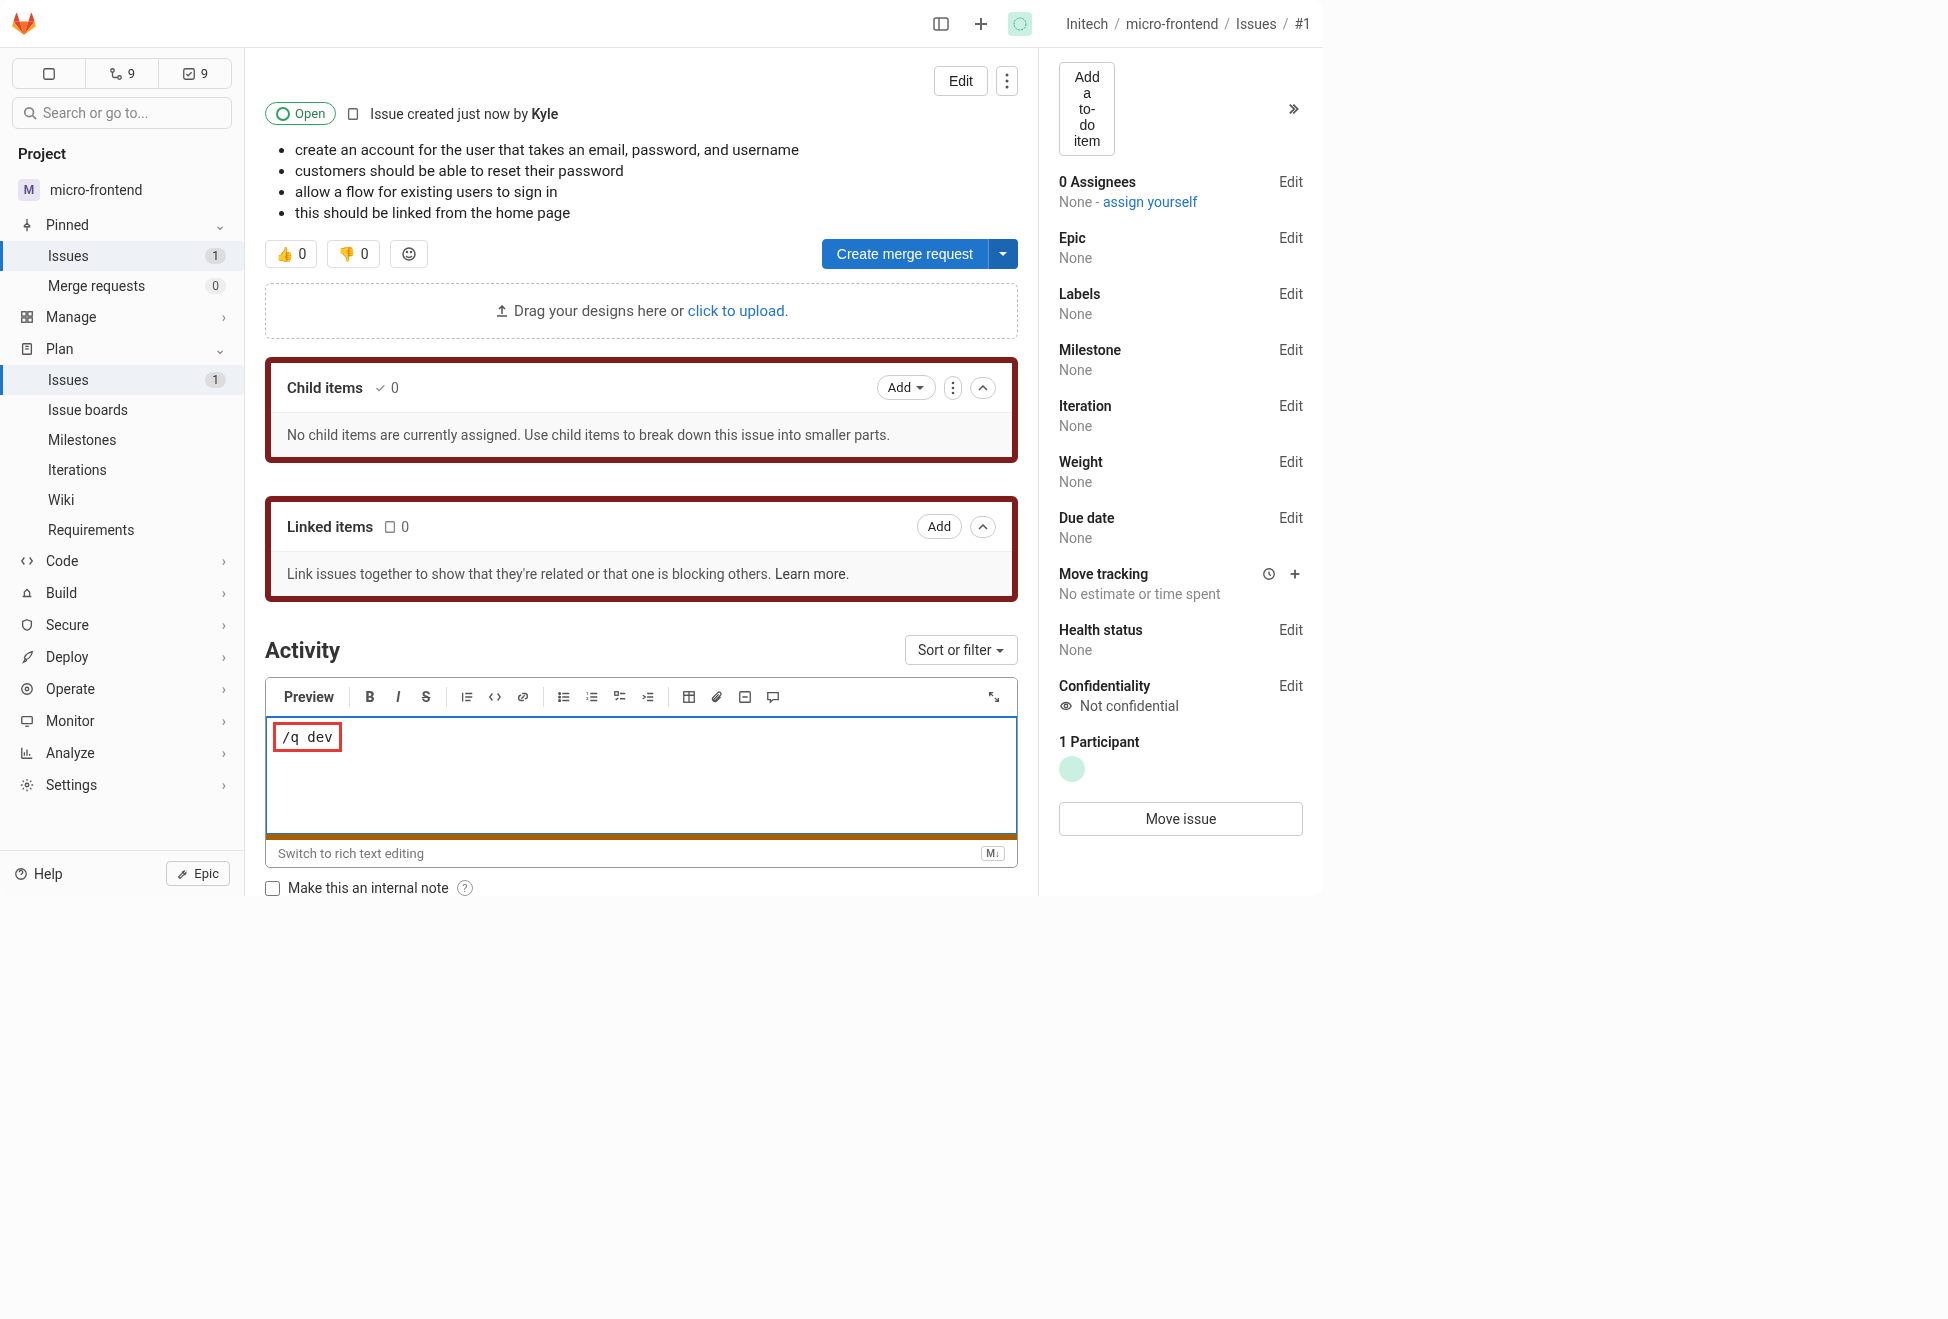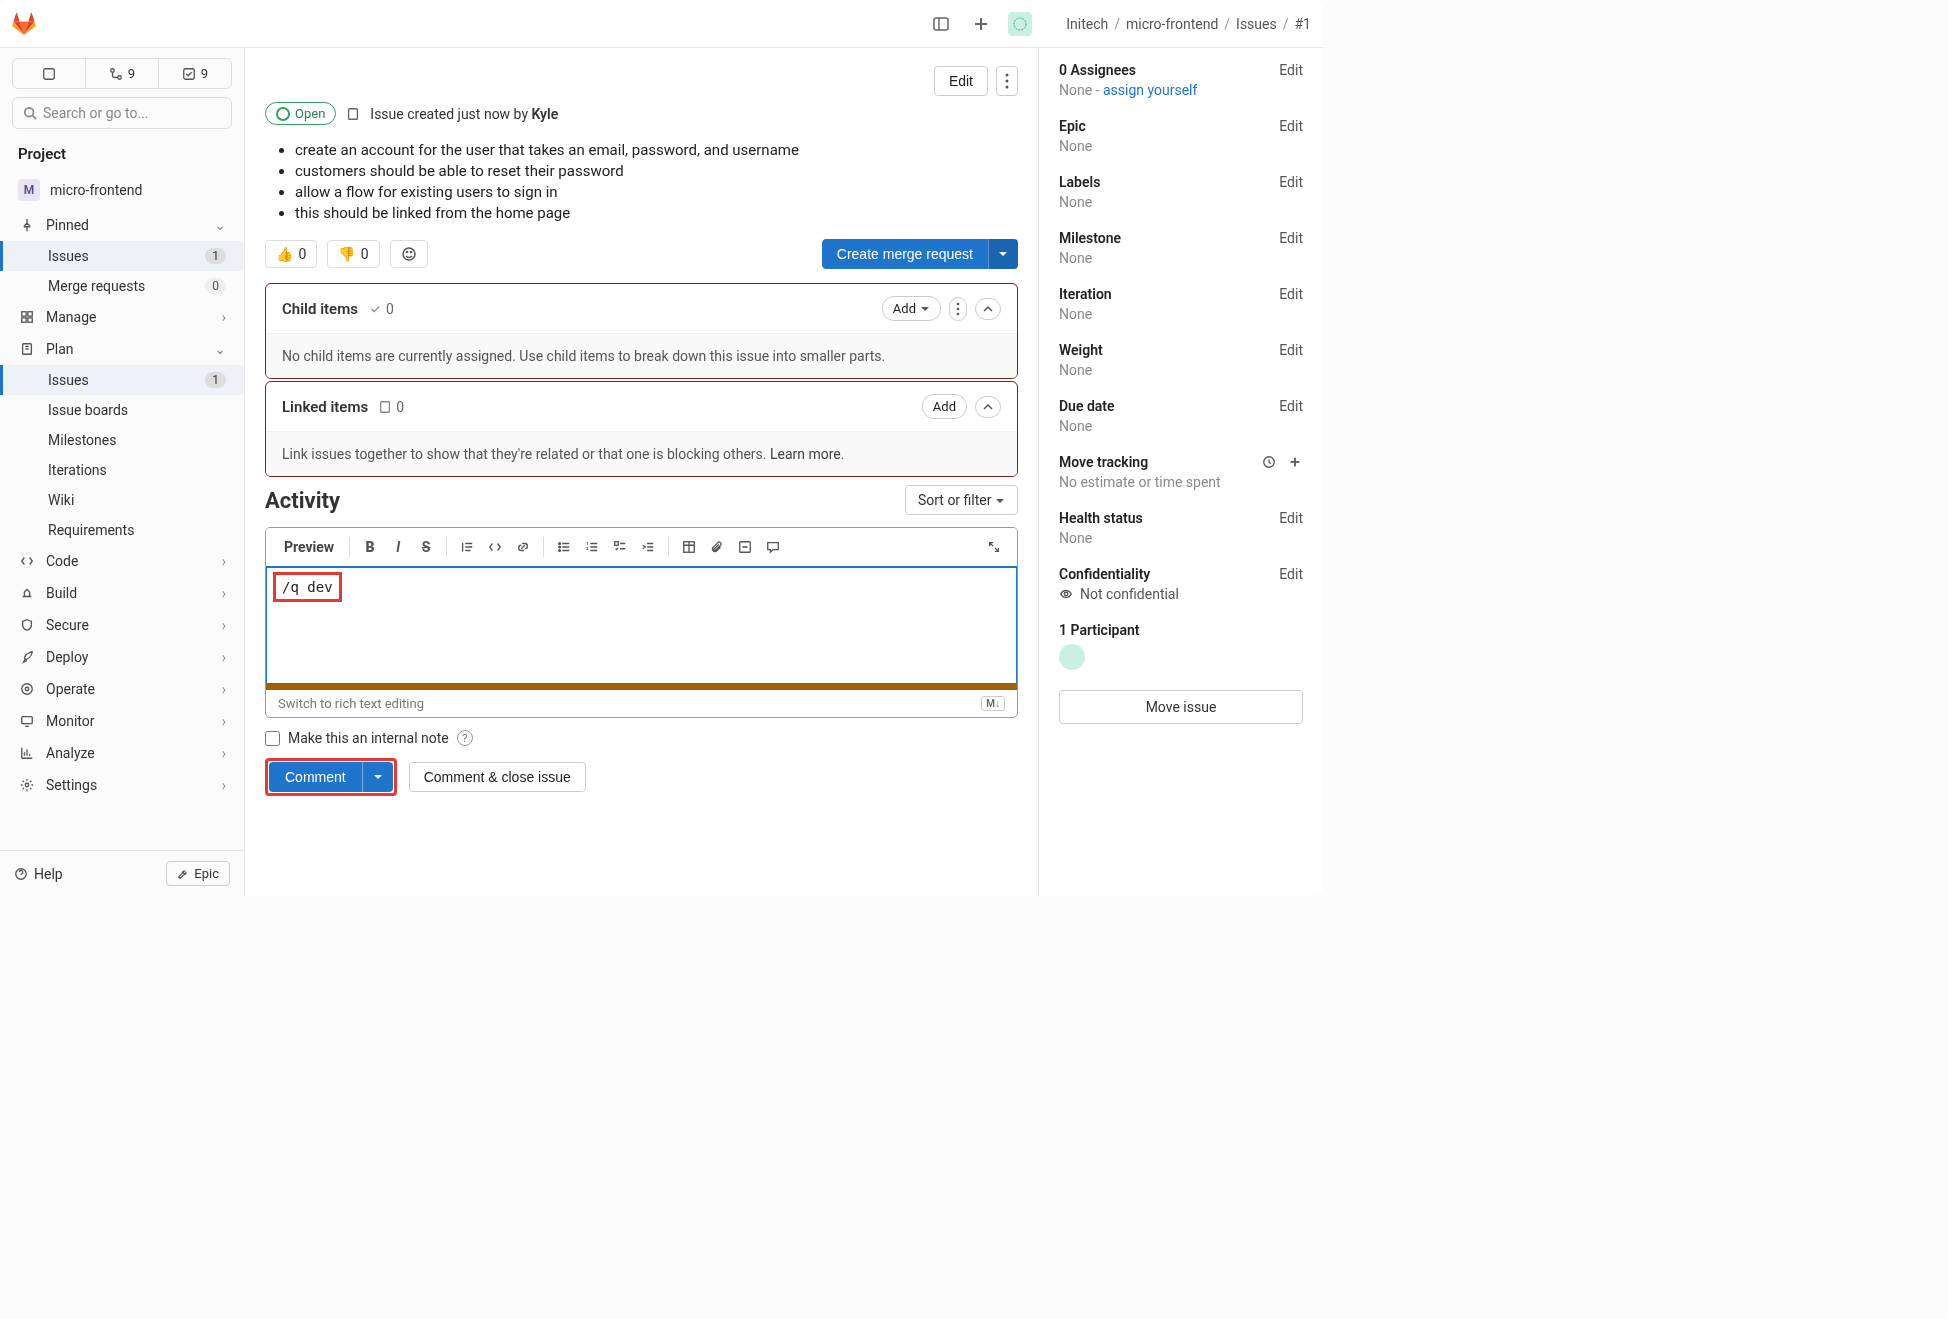--- a/index.html
+++ b/index.html
@@ -62,21 +62,21 @@
   .reactions-row { display:flex; align-items:center; gap:10px; margin-bottom:14px;}
   .react-btn { border:1px solid #ddd; border-radius:4px; padding:5px 10px; cursor:pointer; display:flex; align-items:center; gap:5px; font-size:14px;}
   .btn-primary { background:#1f75cb; color:#fff; border:1px solid #1f75cb;}
   .btn-primary-group { display:flex; margin-left:auto;}
   .btn-primary-group .btn-primary { border-radius:4px 0 0 4px;}
   .btn-primary-drop { background:#1a66b3; color:#fff; border:1px solid #1a66b3; border-left:1px solid rgba(255,255,255,0.3); border-radius:0 4px 4px 0; padding:6px 9px; cursor:pointer;}
 
   .drop-zone { border:1px dashed #bbb; border-radius:6px; padding:18px; text-align:center; color:#555; font-size:15px; margin-bottom:18px;}
   .drop-zone a { color:#1f75cb; cursor:pointer;}
 
-  .panel { border:1px solid #7f1d1d; border-radius:6px; margin-bottom:2px; overflow:hidden;}
+  .panel { border:6px solid #7f1d1d; border-radius:6px; margin-bottom:33px; overflow:hidden;}
   .panel-head { display:flex; align-items:center; gap:10px; padding:12px 16px;}
   .panel-head .title { font-weight:600; font-size:15px;}
   .panel-head .count { color:#666; display:inline-flex; align-items:center; gap:4px;}
   .panel-head .tail { margin-left:auto; display:flex; gap:8px; align-items:center;}
   .btn-sm { border:1px solid #ccc; padding:4px 10px; border-radius:12px; cursor:pointer; font-size:13px; color:#222; display:inline-flex; align-items:center; gap:4px;}
   .panel-body { padding:14px 16px; background:#f9f9fa; color:#555; font-size:14px; border-top:1px solid #eee;}
   .panel-body a { color:#404040; cursor:pointer;}
 
   .activity-head { display:flex; align-items:center; margin: 8px 0 12px;}
   .activity-head h2 { font-size:22px; font-weight:700;}
@@ -409,20 +409,26 @@
           <div class="btn-primary-group">
             <button class="btn btn-primary">Create merge request</button>
             <button class="btn-primary-drop">
                 <svg width="10" height="10" viewBox="0 0 10 10" fill="#fff">
                   <path d="M1 3l4 4 4-4z"></path>
                 </svg>
               </button>
           </div>
         </div>
 
+        <div class="drop-zone">
+          <svg style="display:inline;vertical-align:-3px" width="16" height="16" fill="none" stroke="#555" stroke-width="1.5" viewBox="0 0 16 16">
+              <path d="M8 11V3M5 6l3-3 3 3M3 13h10"></path>
+            </svg>
+          <span>Drag your designs here or </span><a>click to upload</a><span>.</span>
+        </div>
 
         <div class="panel">
           <div class="panel-head">
             <span class="title">Child items</span>
             <span class="count">
                 <svg width="14" height="14" fill="none" stroke="#888" stroke-width="1.5" viewBox="0 0 16 16">
                   <path d="M4 8l3 3 6-6"></path>
                 </svg>
                 <span>0</span>
               </span>
@@ -599,20 +605,28 @@
                 </svg>
               </button>
           </span>
           <button class="btn">Comment &amp; close issue</button>
         </div>
 
       </div>
     </div>
 
     <div class="rightbar">
+      <div class="todo-row">
+        <button class="btn" style="flex:0">Add a to-do item</button>
+        <span style="margin-left:auto" class="rb-icon">
+            <svg width="14" height="14" fill="none" stroke="#555" stroke-width="2" viewBox="0 0 16 16">
+              <path d="M6 3l5 5-5 5M2 3l5 5-5 5"></path>
+            </svg>
+          </span>
+      </div>
 
       <div class="rb-section">
           <div class="rb-head">
             <span>0 Assignees</span>
             <span class="edit">Edit</span>
           </div>
           <div class="rb-val"><span>None - </span><a>assign yourself</a></div>
         </div>
 
       <div class="rb-section">

